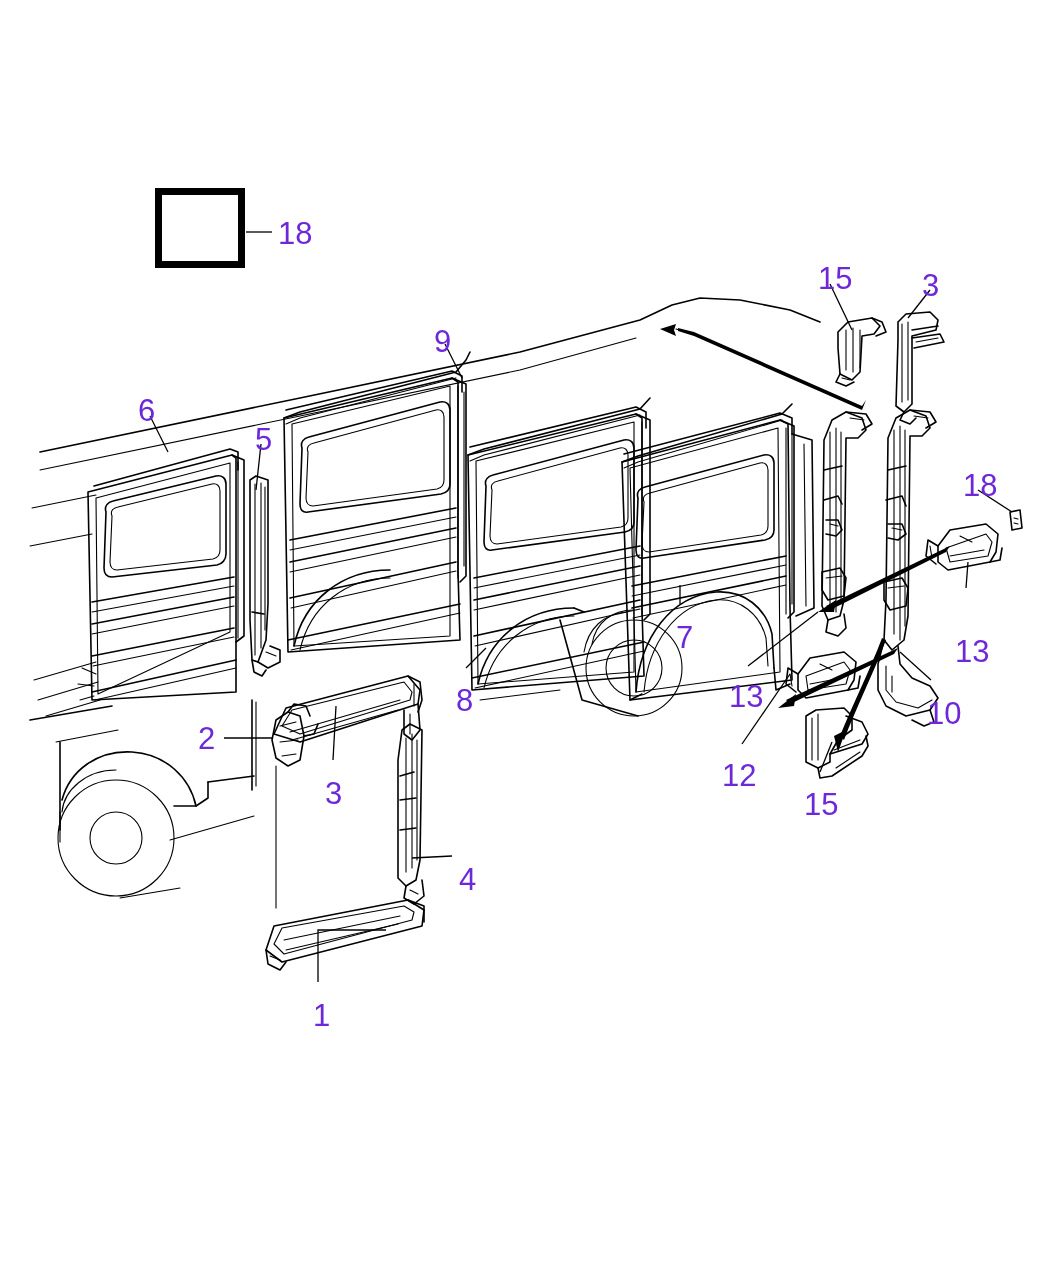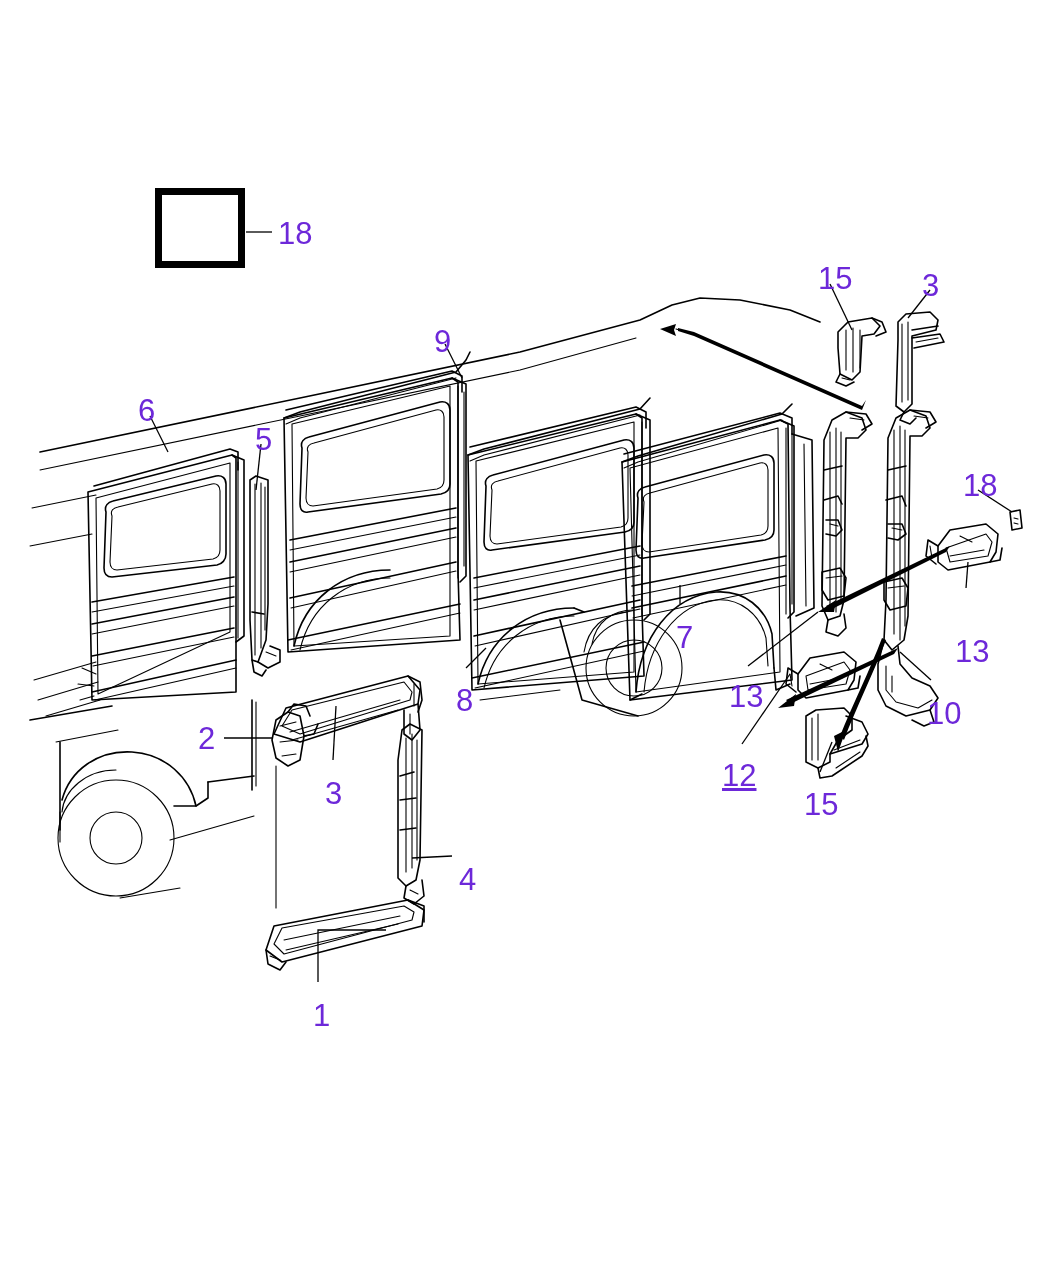--- a/index.html
+++ b/index.html
@@ -378,21 +378,21 @@
   <div class="callout" style="left:198px;top:723px;">2</div>
   <div class="callout" style="left:325px;top:778px;">3</div>
   <div class="callout" style="left:459px;top:864px;">4</div>
   <div class="callout" style="left:255px;top:424px;">5</div>
   <div class="callout" style="left:138px;top:395px;">6</div>
   <div class="callout" style="left:676px;top:622px;">7</div>
   <div class="callout" style="left:456px;top:685px;">8</div>
   <div class="callout" style="left:434px;top:326px;">9</div>
   <div class="callout" style="left:927px;top:698px;">10</div>
   <div class="callout" style="left:729px;top:681px;">13</div>
-  <div class="callout" style="left:722px;top:760px;text-decoration:underline;">12</div>
+  <div class="callout" style="left:722px;top:760px;">12</div>
   <div class="callout" style="left:955px;top:605px;margin-top:31px;">13</div>
   <div class="callout" style="left:963px;top:470px;">18</div>
   <div class="callout" style="left:804px;top:789px;">15</div>
   <div class="callout" style="left:922px;top:270px;">3</div>
   <div class="callout" style="left:818px;top:263px;">15</div>
   <div class="callout" style="left:278px;top:218px;">18</div>
 
 </div>
 
 </body></html>

